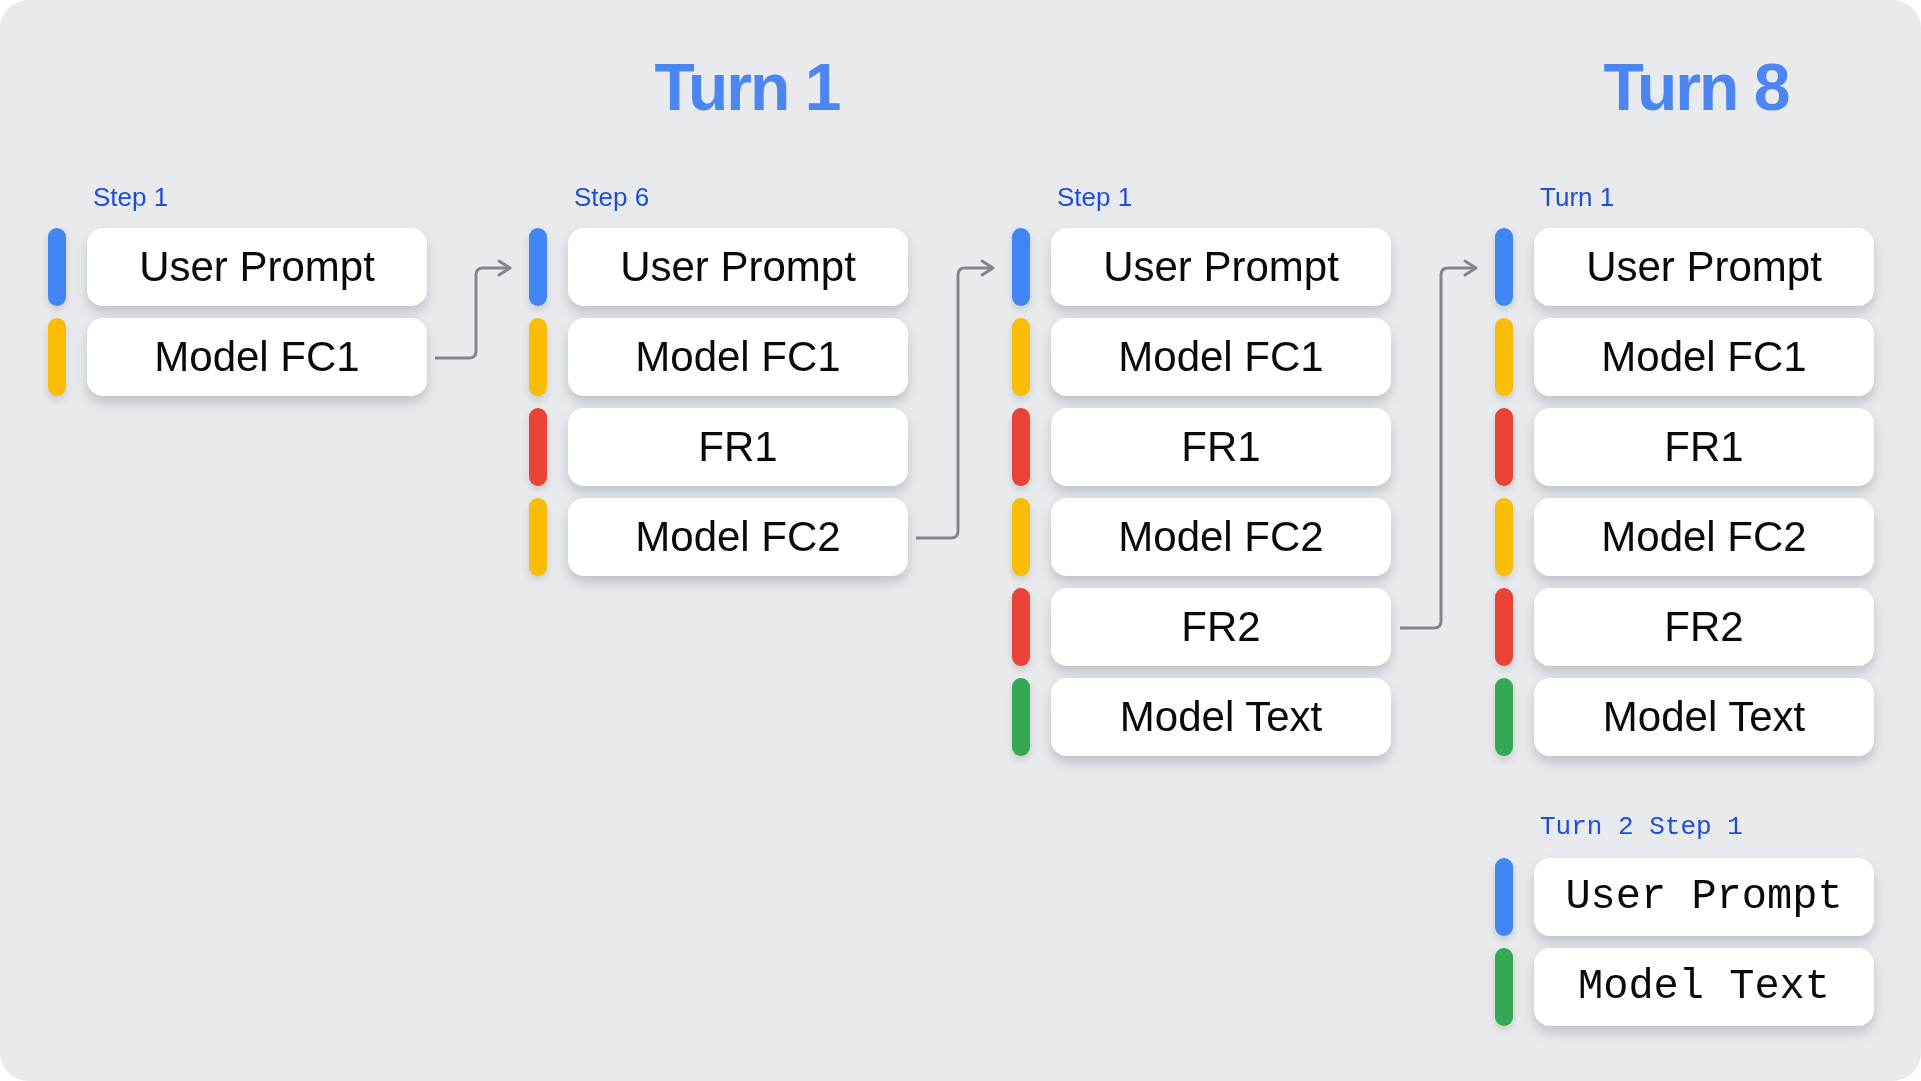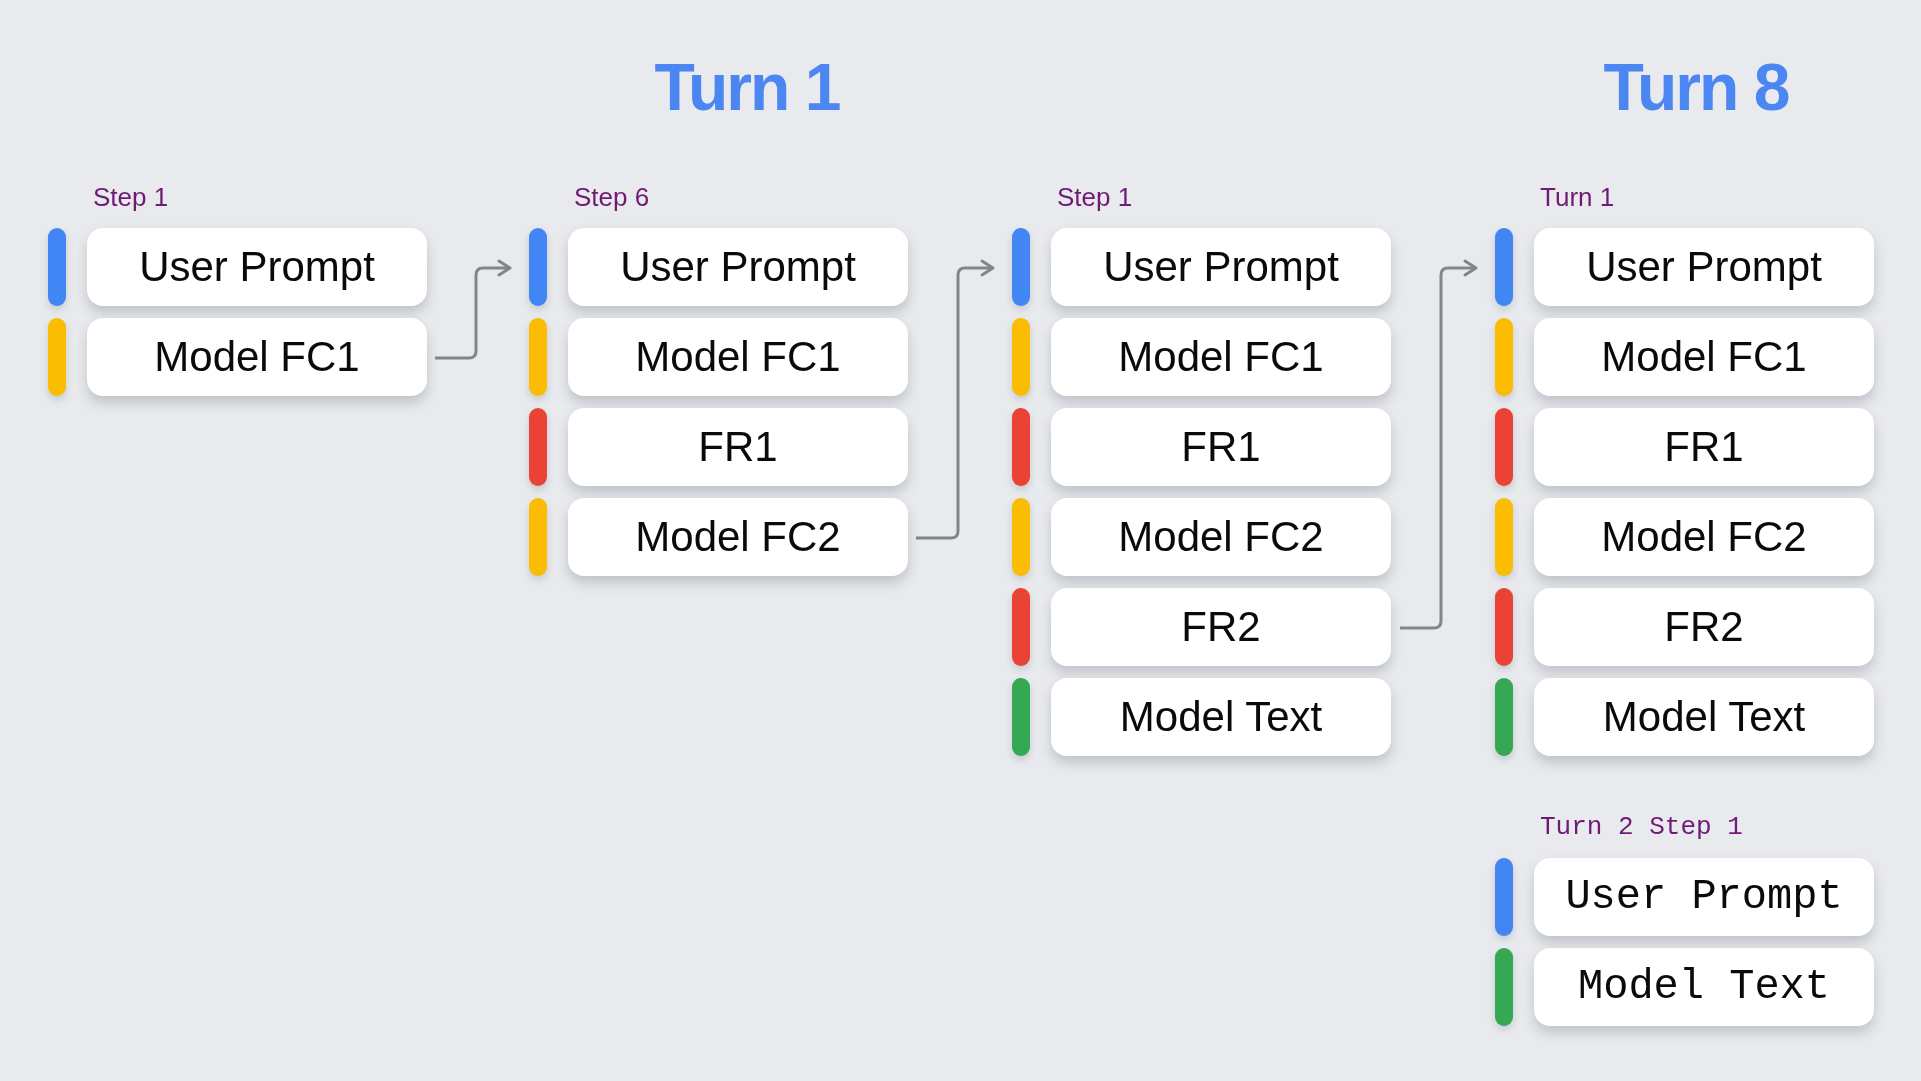--- a/index.html
+++ b/index.html
@@ -3,20 +3,21 @@
 <meta charset="utf-8">
 <style>
   html, body { margin: 0; padding: 0; }
   body { font-family: "Liberation Sans", sans-serif; }
   #canvas {
     position: relative;
     width: 1921px;
     height: 1081px;
     background: #E8EAED;
     overflow: hidden;
+    border-radius: 28px;
   }
 
   
   .turn-heading {
     position: absolute;
     top: 48px;
     transform: translateX(-50%);
     font-size: 66px;
     line-height: 78px;
     font-weight: bold;
@@ -35,21 +36,21 @@
   .col-1 { left: 48px; }
   .col-2 { left: 529px; }
   .col-3 { left: 1012px; }
   .col-4 { left: 1495px; }
   .col-5 { left: 1495px; top: 812px; font-family: Liberation Mono, monospace; }
 
   .col-label {
     margin: 0 0 16px 45px;
     font-size: 26px;
     line-height: 30px;
-    color: #701a75;
+    color: #1d4ed8;
     white-space: nowrap;
   }
 
   .row {
     display: flex;
     align-items: center;
     margin-bottom: 12px;
     height: 78px;
   }
   .bar {

